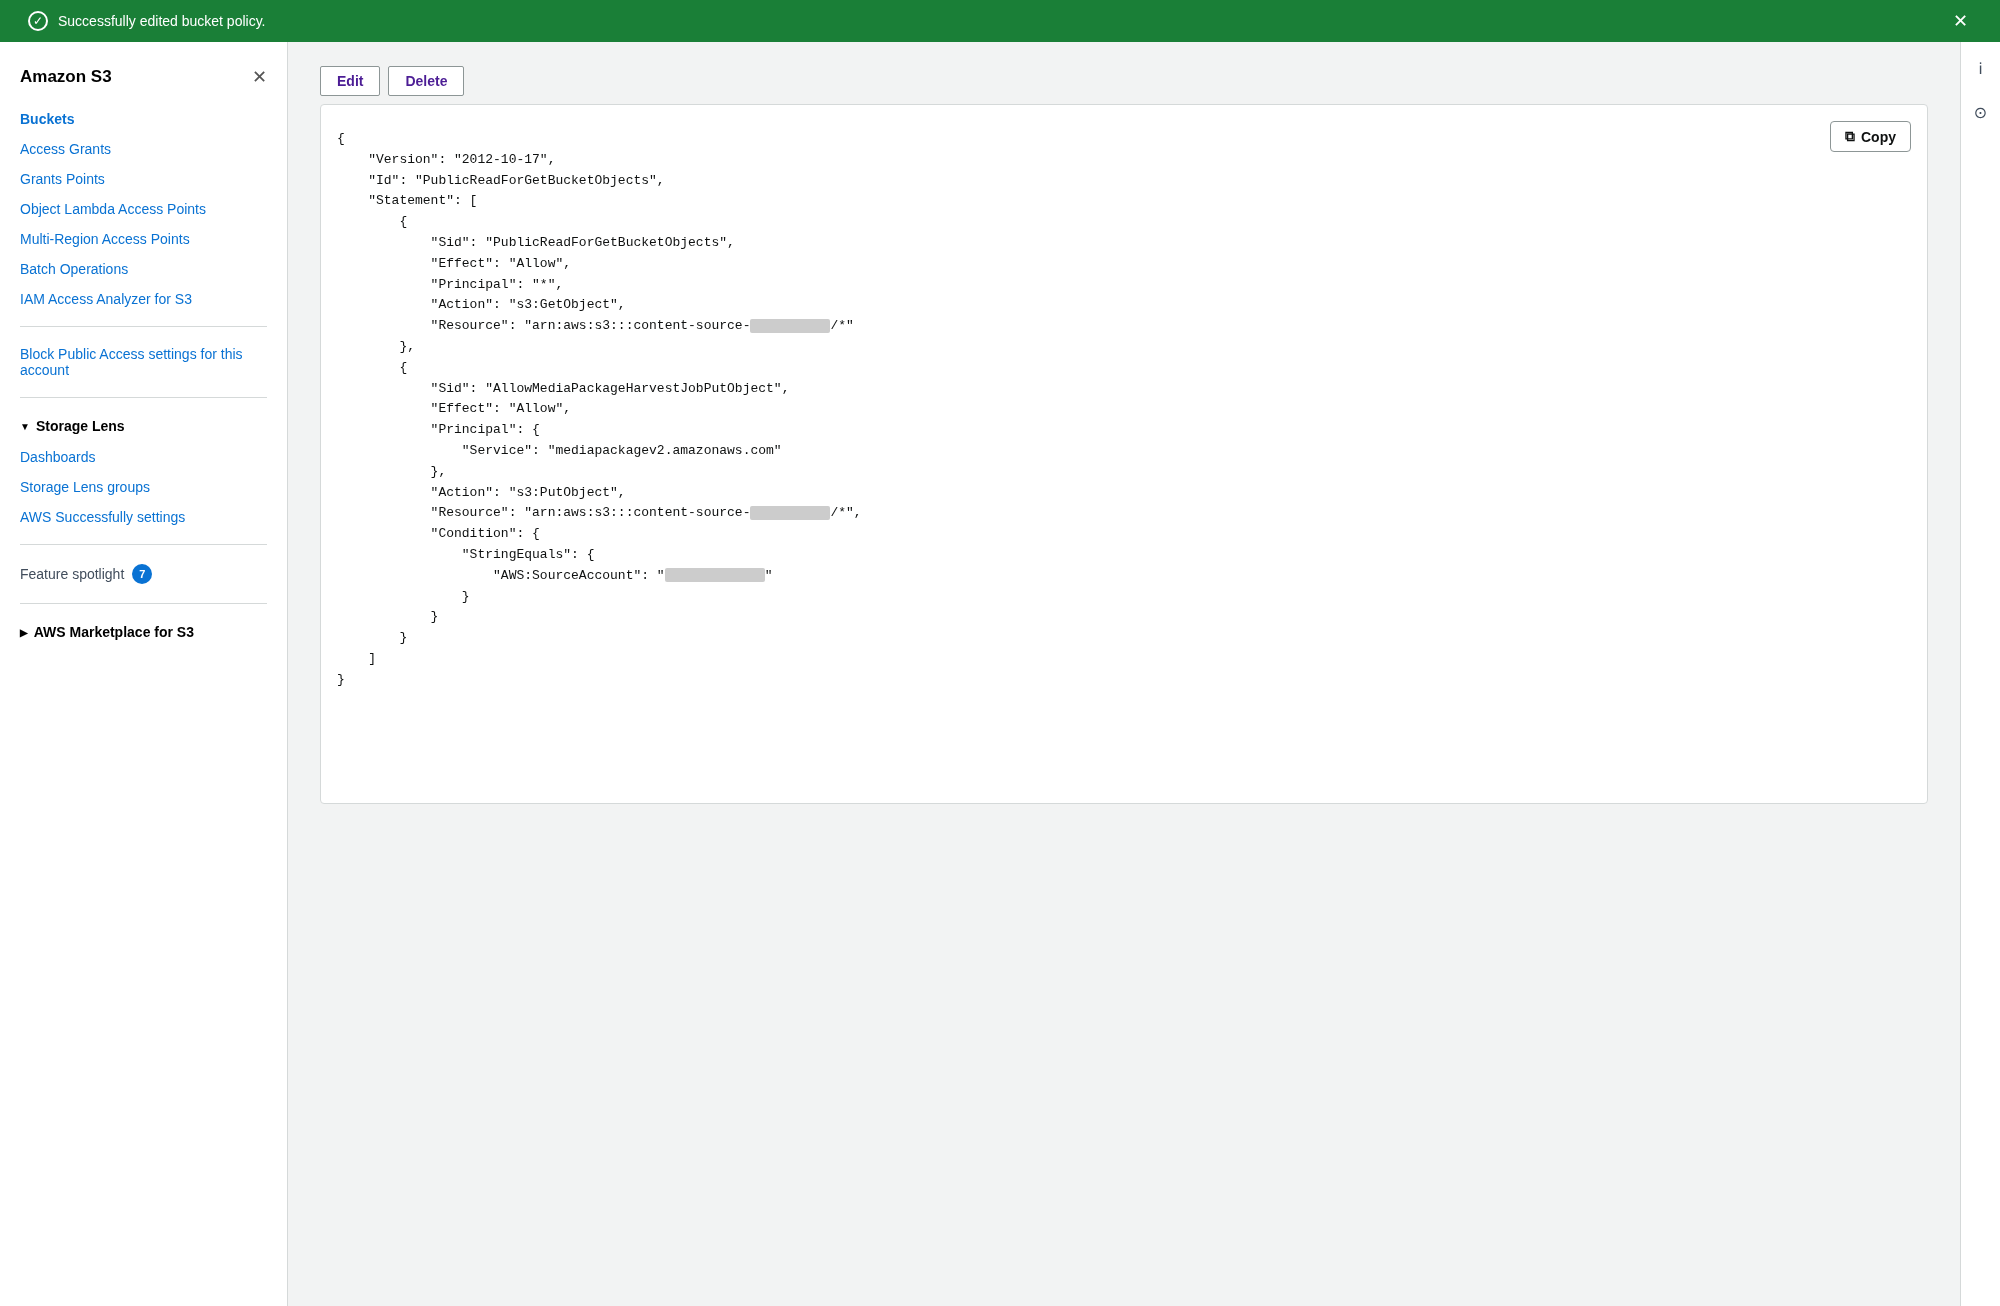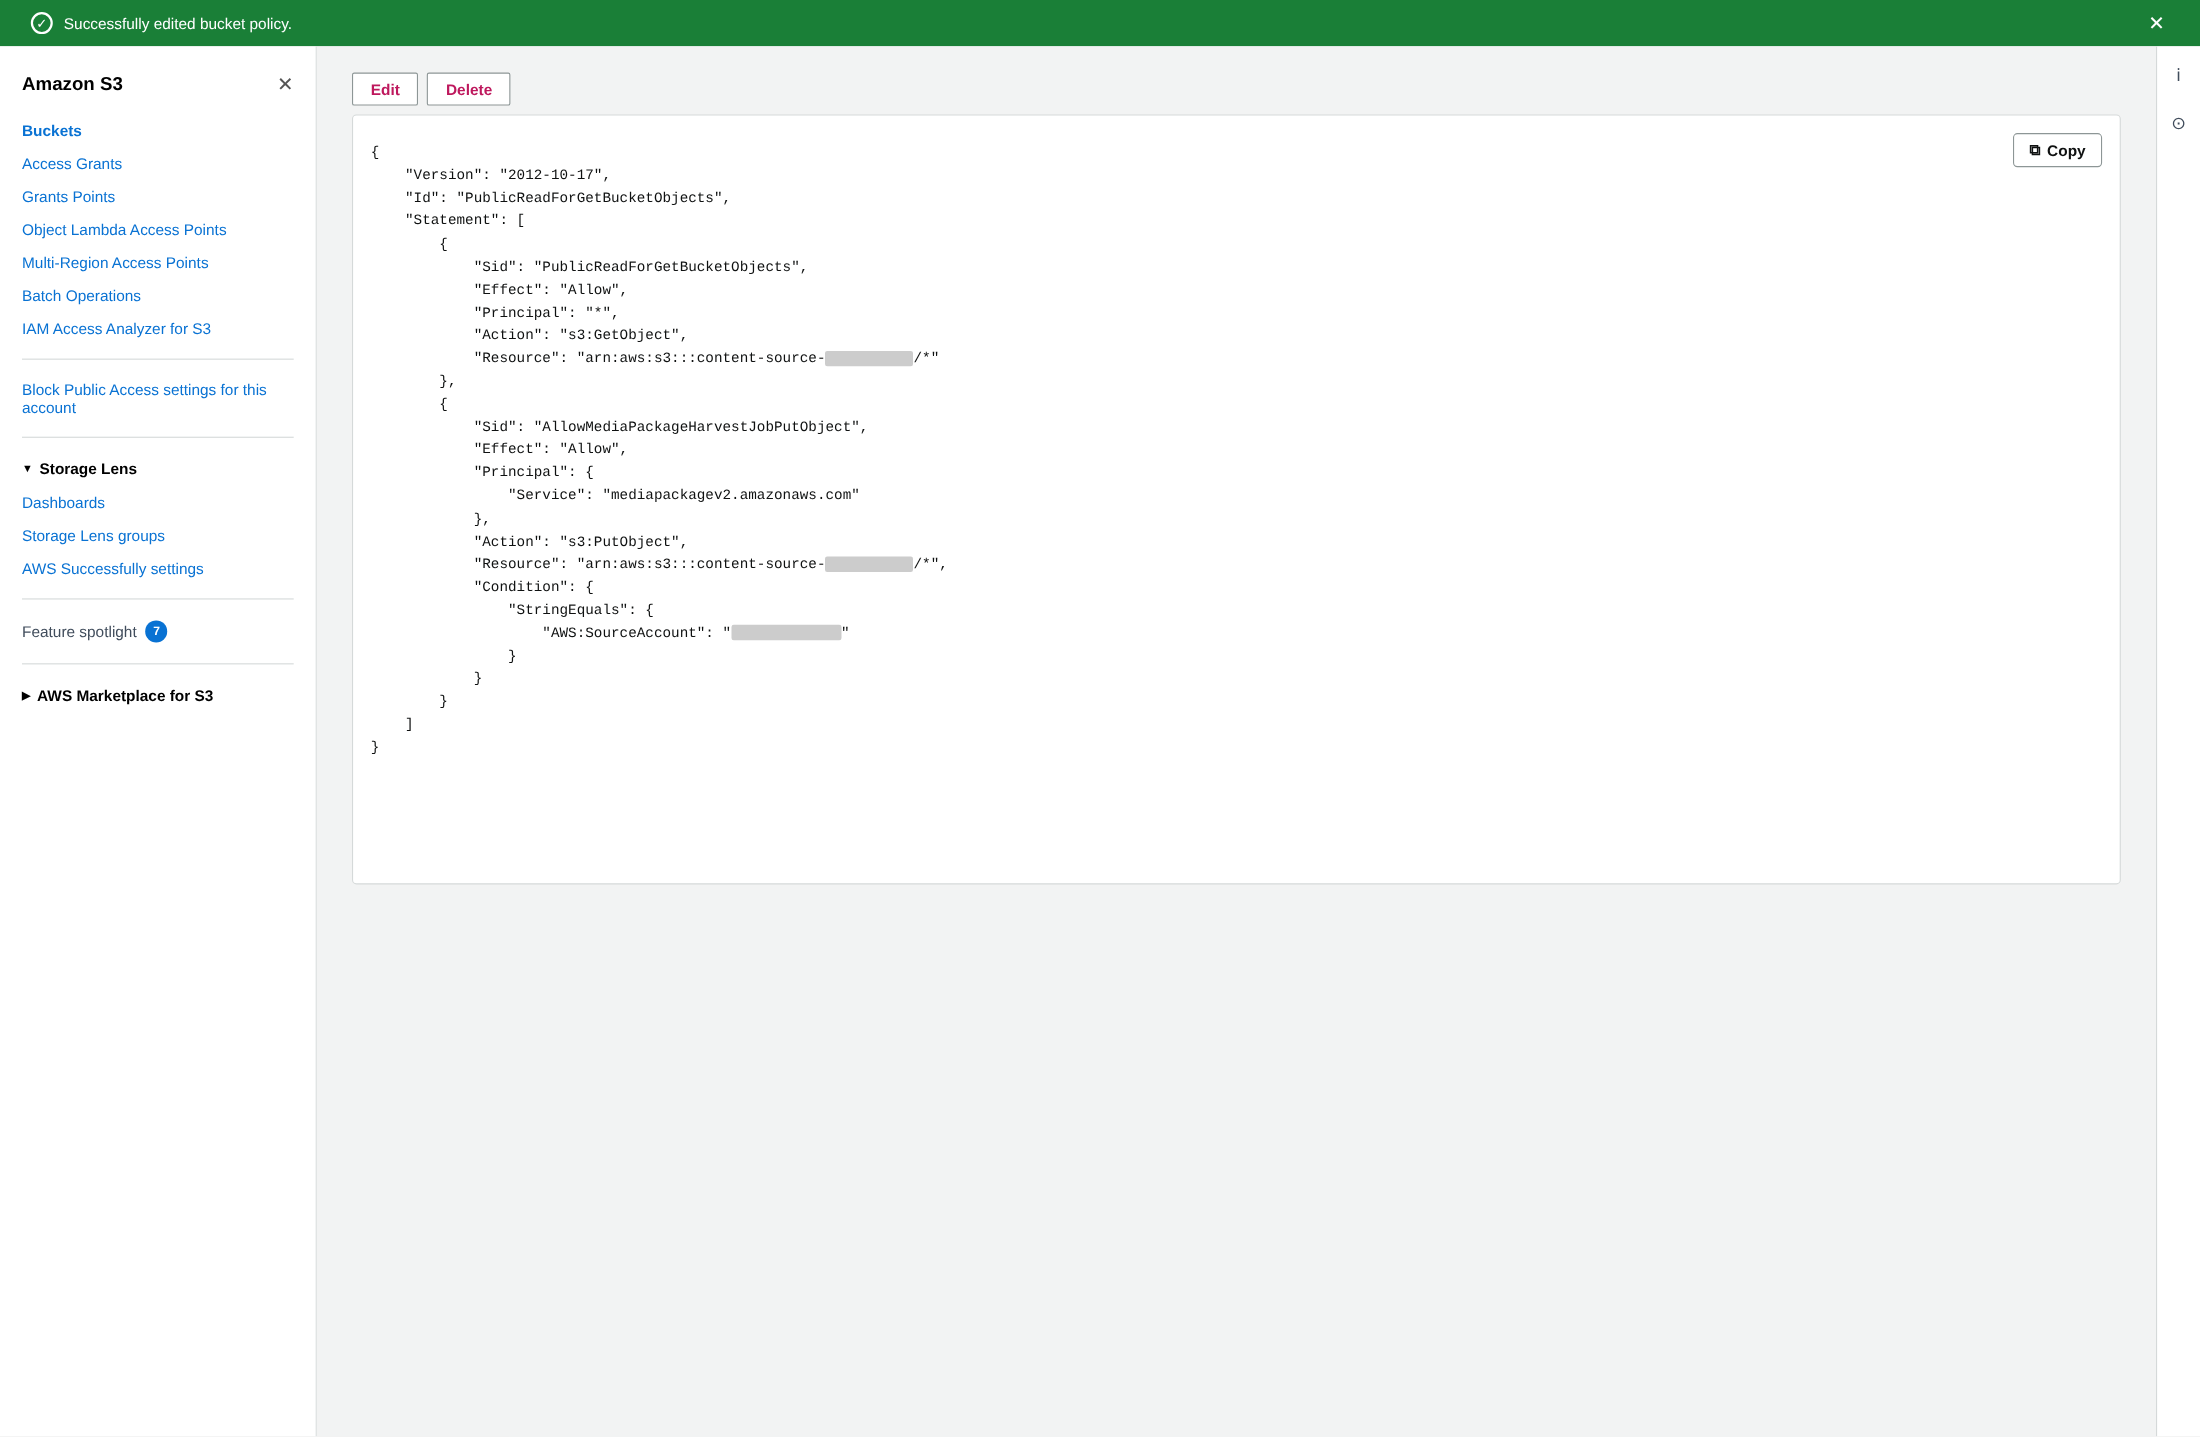--- a/index.html
+++ b/index.html
@@ -157,21 +157,21 @@
       gap: 8px;
     }
     .btn {
       padding: 6px 16px;
       border: 1px solid #8d9696;
       background: white;
       border-radius: 2px;
       font-size: 14px;
       font-weight: 700;
       cursor: pointer;
-      color: #be185d;
+      color: #4c1d95;
     }
 
     
     .policy-container {
       background: white;
       border: 1px solid #d5d9d9;
       border-radius: 4px;
       padding: 16px;
       position: relative;
       min-height: 700px;

